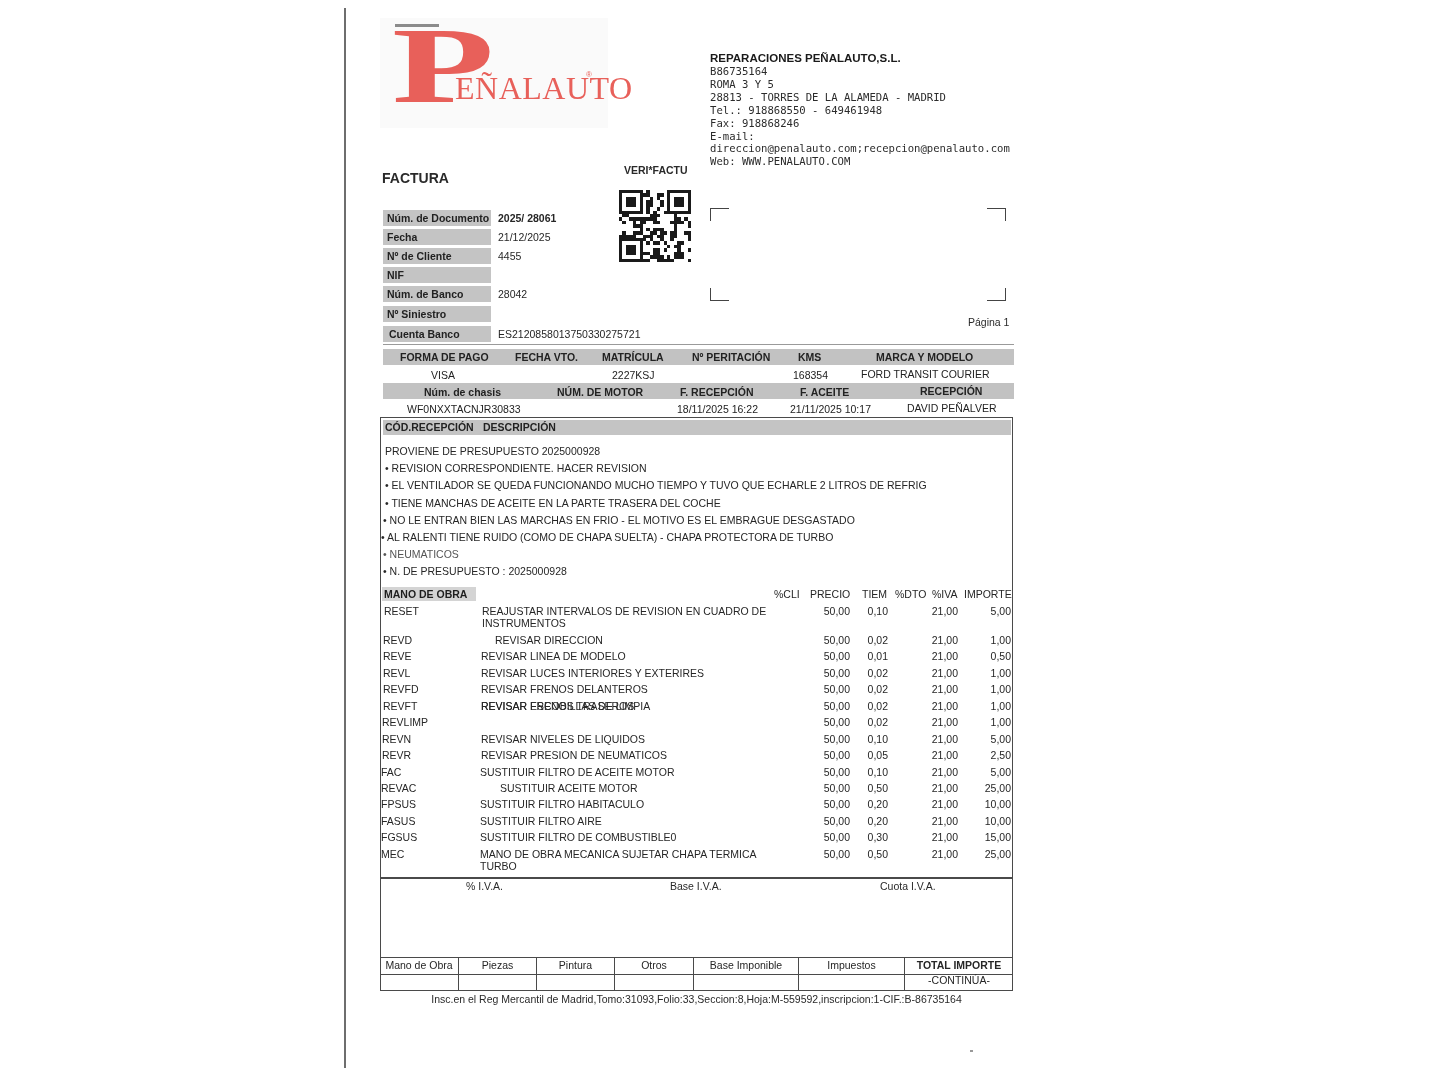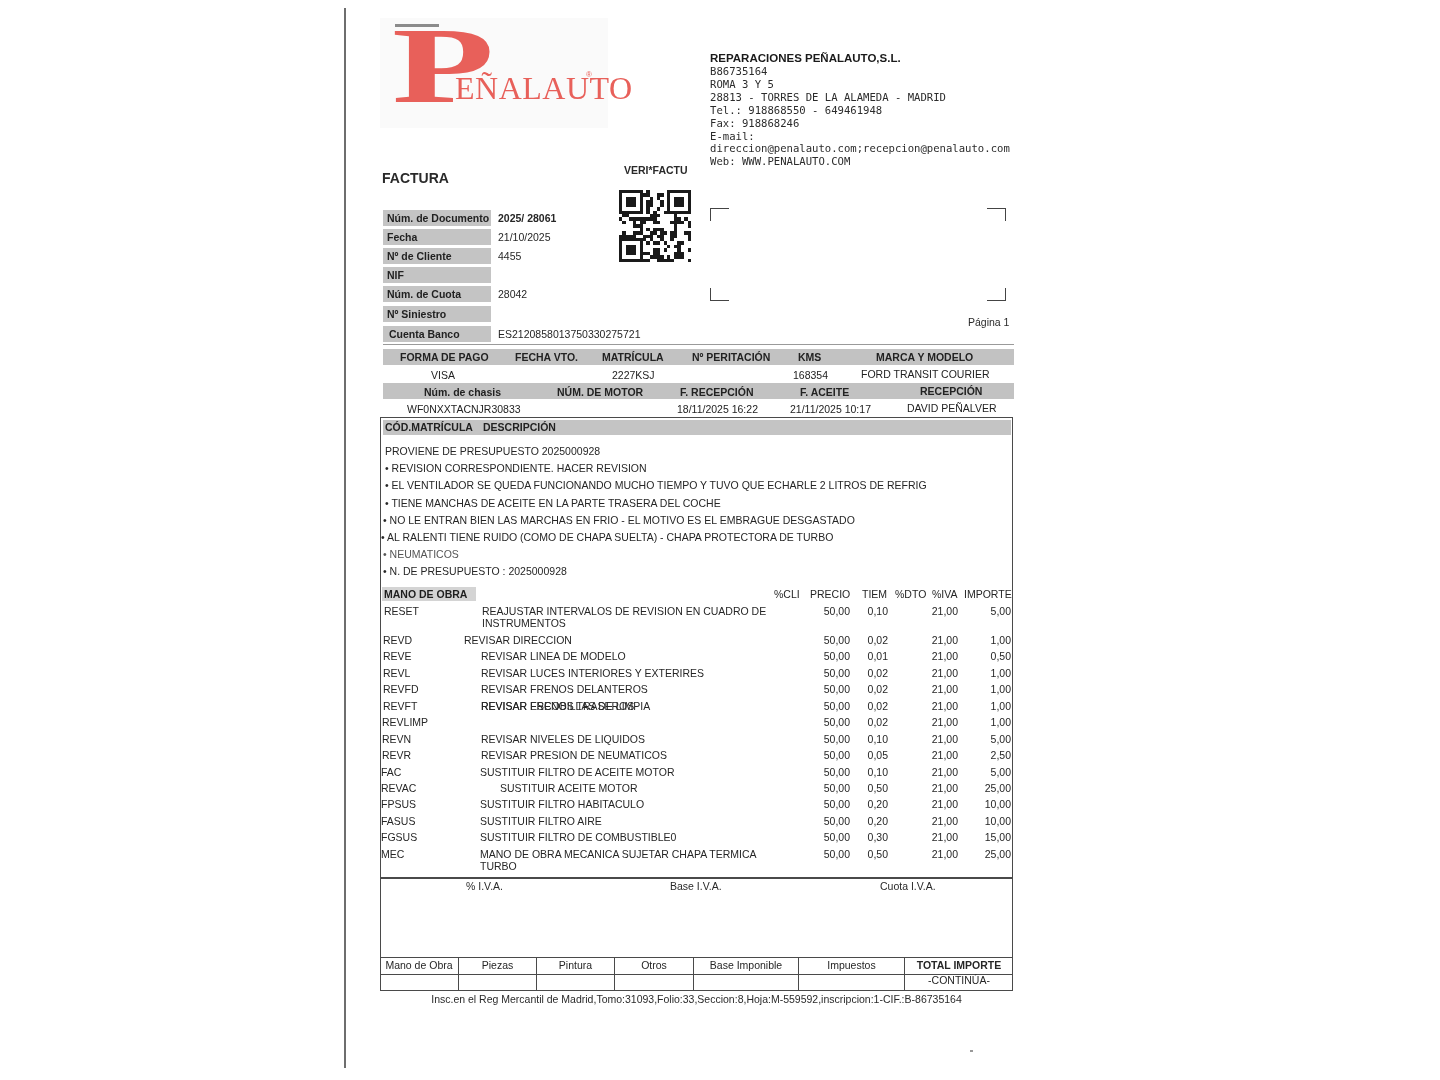--- a/index.html
+++ b/index.html
@@ -527,26 +527,26 @@
     <span style="background: transparent;"></span>
     <span style="background: transparent;"></span>
     <span style="background: transparent;"></span>
     <span style="background: rgb(26, 26, 26);"></span>
   </div>
 
 <div>
   <div class="abs info-label" style="top:210px">Núm. de Documento</div>
   <div class="abs info-val" style="top:210px;font-weight:bold">2025/ 28061</div>
   <div class="abs info-label" style="top:229px">Fecha</div>
-  <div class="abs info-val" style="top:229px">21/10/2025</div>
+  <div class="abs info-val" style="top:229px">21/12/2025</div>
   <div class="abs info-label" style="top:248px">Nº de Cliente</div>
   <div class="abs info-val" style="top:248px">4455</div>
   <div class="abs info-label" style="top:267px">NIF</div>
   <div class="abs info-val" style="top:267px"></div>
-  <div class="abs info-label" style="top:286px">Núm. de Cuota</div>
+  <div class="abs info-label" style="top:286px">Núm. de Banco</div>
   <div class="abs info-val" style="top:286px">28042</div>
   <div class="abs info-label" style="top:306px">Nº Siniestro</div>
   <div class="abs info-val" style="top:306px"></div>
   <div class="abs info-label" style="top:326px;padding-left:6px">Cuenta Banco</div>
   <div class="abs info-val" style="top:326px">ES2120858013750330275721</div>
 </div>
 
 <div class="abs corner" style="left:710px;top:208px;border-top-width:1.5px;border-left-width:1.5px"></div>
 <div class="abs corner" style="left:987px;top:208px;border-top-width:1.5px;border-right-width:1.5px"></div>
 <div class="abs corner" style="left:710px;top:288px;border-bottom-width:1.5px;border-left-width:1.5px"></div>
@@ -578,21 +578,21 @@
 <div class="abs bar-cell" style="left:920px;top:383px">RECEPCIÓN</div>
 
 <div class="abs row-cell" style="left:407px;top:401px">WF0NXXTACNJR30833</div>
 <div class="abs row-cell" style="left:557px;top:401px"></div>
 <div class="abs row-cell" style="left:677px;top:401px">18/11/2025 16:22</div>
 <div class="abs row-cell" style="left:790px;top:401px">21/11/2025 10:17</div>
 <div class="abs row-cell" style="left:907px;top:400px">DAVID PEÑALVER</div>
 
 <div class="abs main-box"></div>
 <div class="abs op-bar"></div>
-<div class="abs bar-cell" style="left:385px;top:420px;line-height:15px">CÓD.MATRÍCULA</div>
+<div class="abs bar-cell" style="left:385px;top:420px;line-height:15px">CÓD.RECEPCIÓN</div>
 <div class="abs bar-cell" style="left:483px;top:420px;line-height:15px">DESCRIPCIÓN</div>
 
 <div>
   <div class="abs desc-line" style="left:385px;top:444px">PROVIENE DE PRESUPUESTO 2025000928</div>
   <div class="abs desc-line" style="left:385px;top:461px">• REVISION CORRESPONDIENTE. HACER REVISION</div>
   <div class="abs desc-line" style="left:385px;top:478px">•  EL VENTILADOR SE QUEDA FUNCIONANDO MUCHO TIEMPO Y TUVO QUE ECHARLE 2 LITROS DE REFRIG</div>
   <div class="abs desc-line" style="left:385px;top:496px">• TIENE MANCHAS DE ACEITE EN LA PARTE TRASERA DEL COCHE</div>
   <div class="abs desc-line" style="left:383px;top:513px">• NO LE ENTRAN BIEN LAS MARCHAS EN FRIO - EL MOTIVO ES EL EMBRAGUE DESGASTADO</div>
   <div class="abs desc-line" style="left:381px;top:530px">• AL RALENTI TIENE RUIDO (COMO DE CHAPA SUELTA) - CHAPA PROTECTORA DE TURBO</div>
   <div class="abs desc-line" style="left:383px;top:547px;color:#555">• NEUMATICOS</div>
@@ -611,21 +611,21 @@
     <div class="abs item " style="left:384px;top:605px">RESET</div>
     <div class="abs item " style="left:482px;top:605px">REAJUSTAR INTERVALOS DE REVISION EN CUADRO DE</div>
     <div class="abs item " style="left:482px;top:617px">INSTRUMENTOS</div>
     <div class="abs item num" style="left:770px;top:605px;width:30px"></div>
     <div class="abs item num" style="left:800px;top:605px;width:50px">50,00</div>
     <div class="abs item num" style="left:858px;top:605px;width:30px">0,10</div>
     <div class="abs item num" style="left:895px;top:605px;width:30px"></div>
     <div class="abs item num" style="left:920px;top:605px;width:38px">21,00</div>
     <div class="abs item num" style="left:965px;top:605px;width:46px">5,00</div>
     <div class="abs item " style="left:383px;top:634px">REVD</div>
-    <div class="abs item " style="left:464px;top:634px">REVISAR DIRECCION</div>
+    <div class="abs item " style="left:495px;top:634px">REVISAR DIRECCION</div>
     <div class="abs item num" style="left:770px;top:634px;width:30px"></div>
     <div class="abs item num" style="left:800px;top:634px;width:50px">50,00</div>
     <div class="abs item num" style="left:858px;top:634px;width:30px">0,02</div>
     <div class="abs item num" style="left:895px;top:634px;width:30px"></div>
     <div class="abs item num" style="left:920px;top:634px;width:38px">21,00</div>
     <div class="abs item num" style="left:965px;top:634px;width:46px">1,00</div>
     <div class="abs item " style="left:383px;top:650px">REVE</div>
     <div class="abs item " style="left:481px;top:650px">REVISAR LINEA DE MODELO</div>
     <div class="abs item num" style="left:770px;top:650px;width:30px"></div>
     <div class="abs item num" style="left:800px;top:650px;width:50px">50,00</div>

